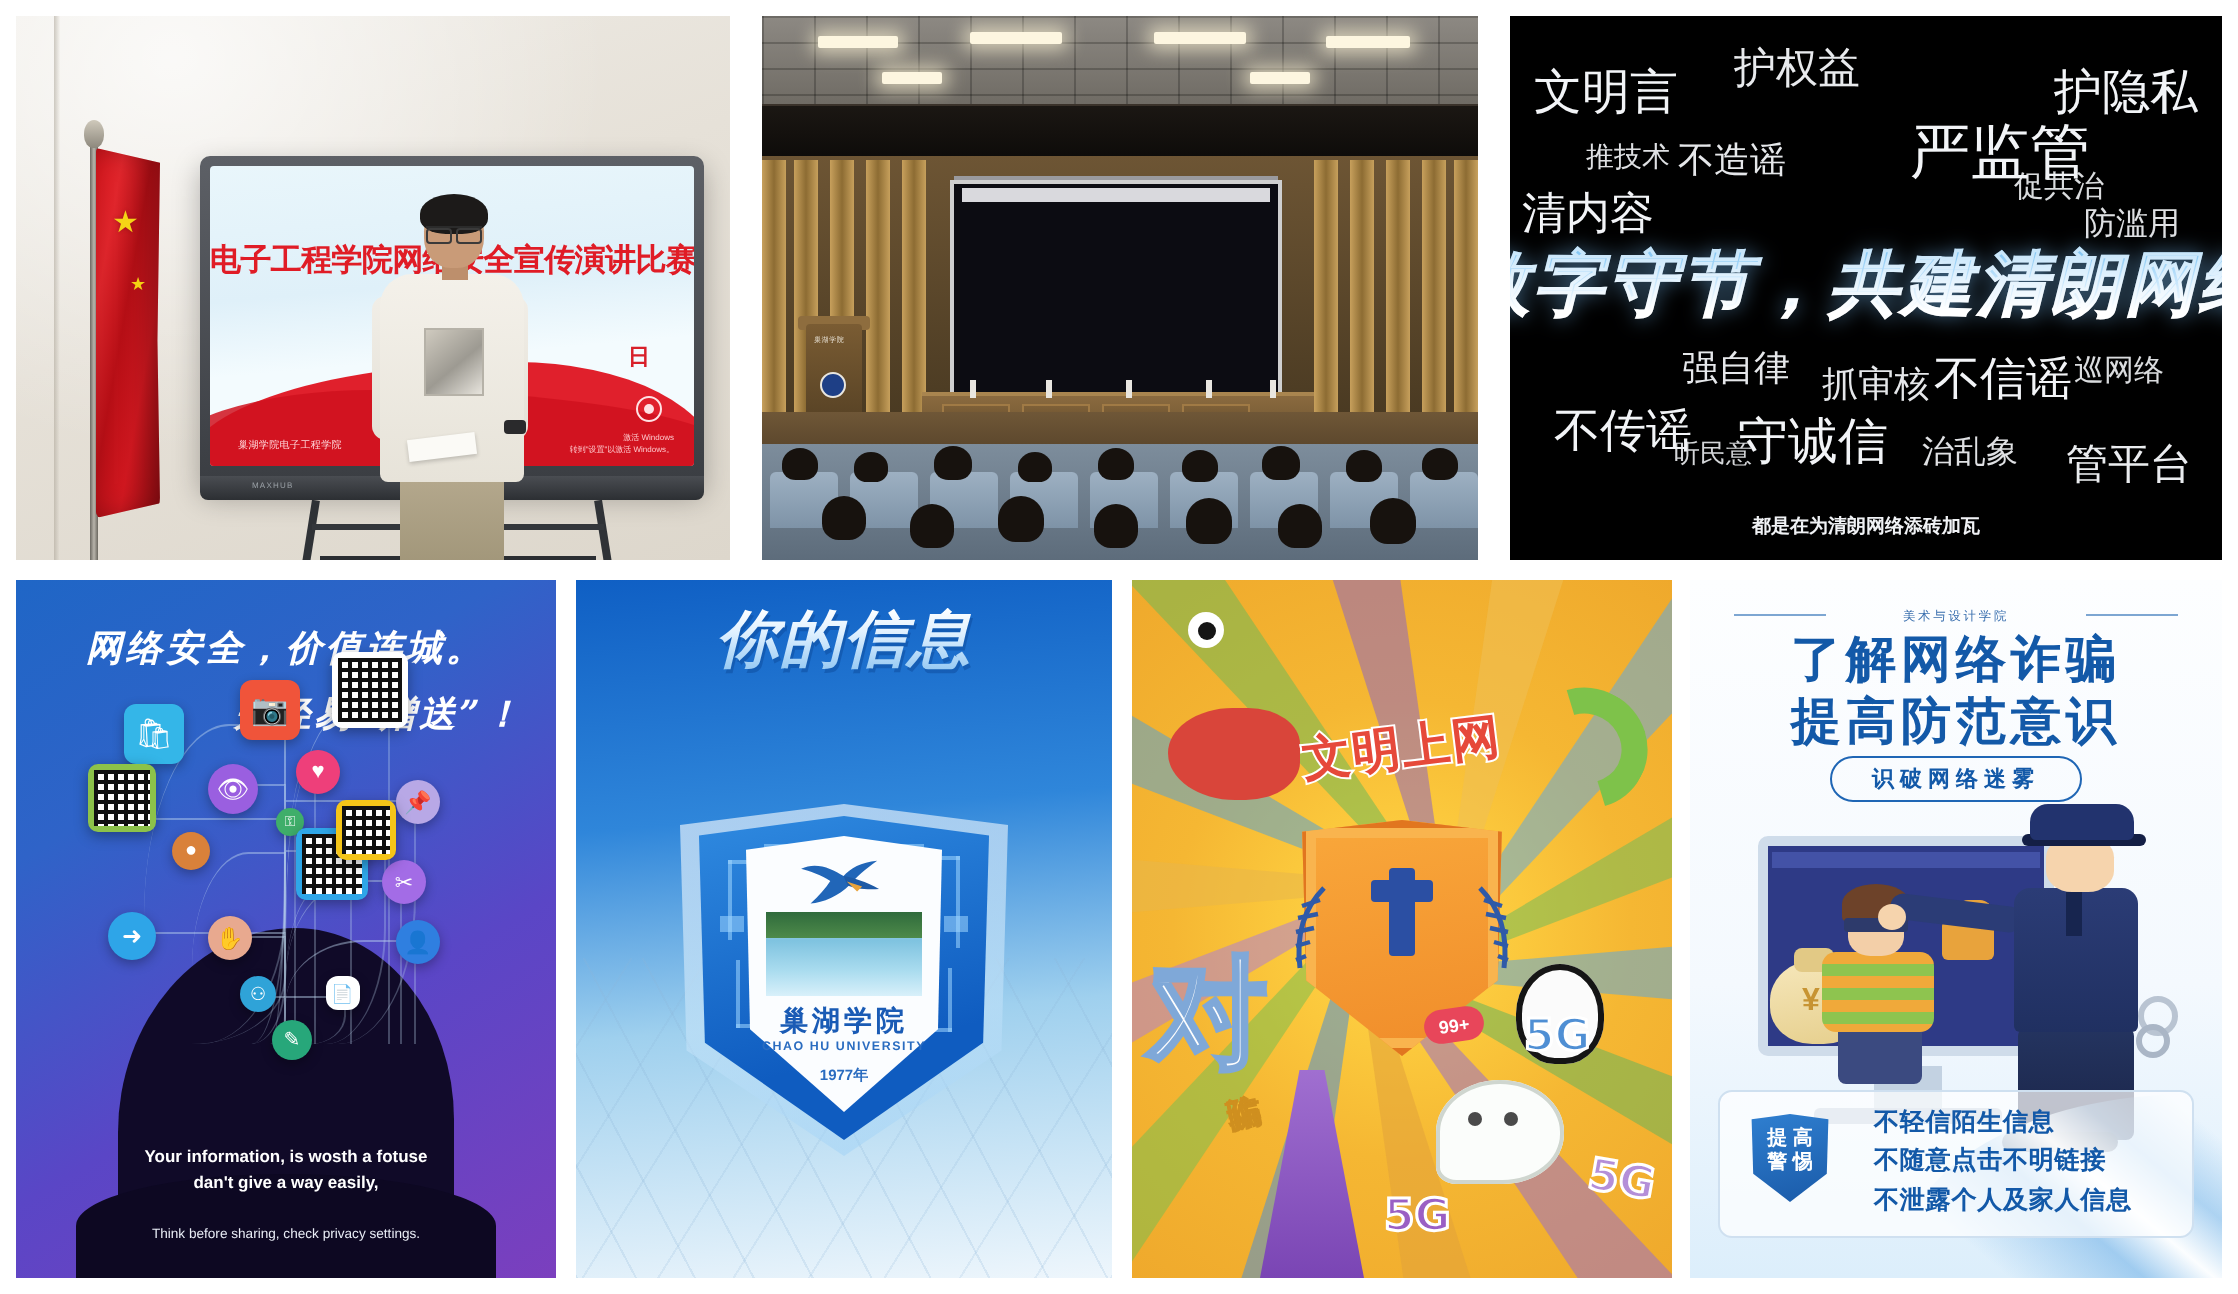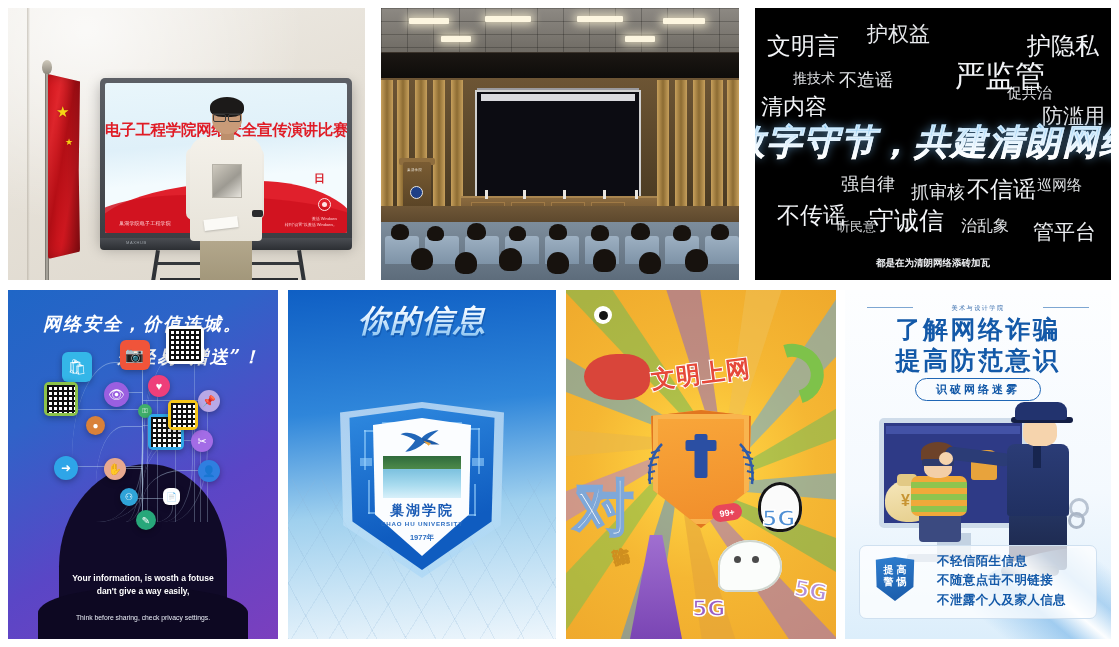--- a/index.html
+++ b/index.html
@@ -459,21 +459,21 @@
   <div class="tile" id="wordcloud">
     <div id="wc-words">
         <div class="wc" style="left: 12px; top: 22px; font-size: 24px; opacity: 1;">文明言</div>
         <div class="wc" style="left: 112px; top: 12px; font-size: 21px; opacity: 0.96;">护权益</div>
         <div class="wc" style="left: 272px; top: 22px; font-size: 24px; opacity: 1;">护隐私</div>
         <div class="wc" style="left: 38px; top: 62px; font-size: 14px; opacity: 0.92;">推技术</div>
         <div class="wc" style="left: 84px; top: 60px; font-size: 18px; opacity: 0.95;">不造谣</div>
         <div class="wc" style="left: 156px; top: 48px; font-size: 30px; opacity: 1; margin-left: 44px;">严监管</div>
         <div class="wc" style="left: 252px; top: 76px; font-size: 15px; opacity: 0.9;">促共治</div>
         <div class="wc" style="left: 6px; top: 84px; font-size: 22px; opacity: 1;">清内容</div>
-        <div class="wc" style="left: 287px; top: 94px; font-size: 21px; opacity: 0.92;">防滥用</div>
+        <div class="wc" style="left: 287px; top: 94px; font-size: 16px; opacity: 0.92;">防滥用</div>
         <div class="wc" style="left: 86px; top: 164px; font-size: 18px; opacity: 0.95;">强自律</div>
         <div class="wc" style="left: 156px; top: 172px; font-size: 18px; opacity: 0.95;">抓审核</div>
         <div class="wc" style="left: 212px; top: 166px; font-size: 23px; opacity: 1;">不信谣</div>
         <div class="wc" style="left: 282px; top: 168px; font-size: 15px; opacity: 0.9;">巡网络</div>
         <div class="wc" style="left: 22px; top: 192px; font-size: 23px; opacity: 1;">不传谣</div>
         <div class="wc" style="left: 82px; top: 210px; font-size: 13px; opacity: 0.88;">听民意</div>
         <div class="wc" style="left: 114px; top: 196px; font-size: 25px; opacity: 1;">守诚信</div>
         <div class="wc" style="left: 206px; top: 208px; font-size: 16px; opacity: 0.92;">治乱象</div>
         <div class="wc" style="left: 278px; top: 210px; font-size: 21px; opacity: 0.97;">管平台</div>
       </div>

